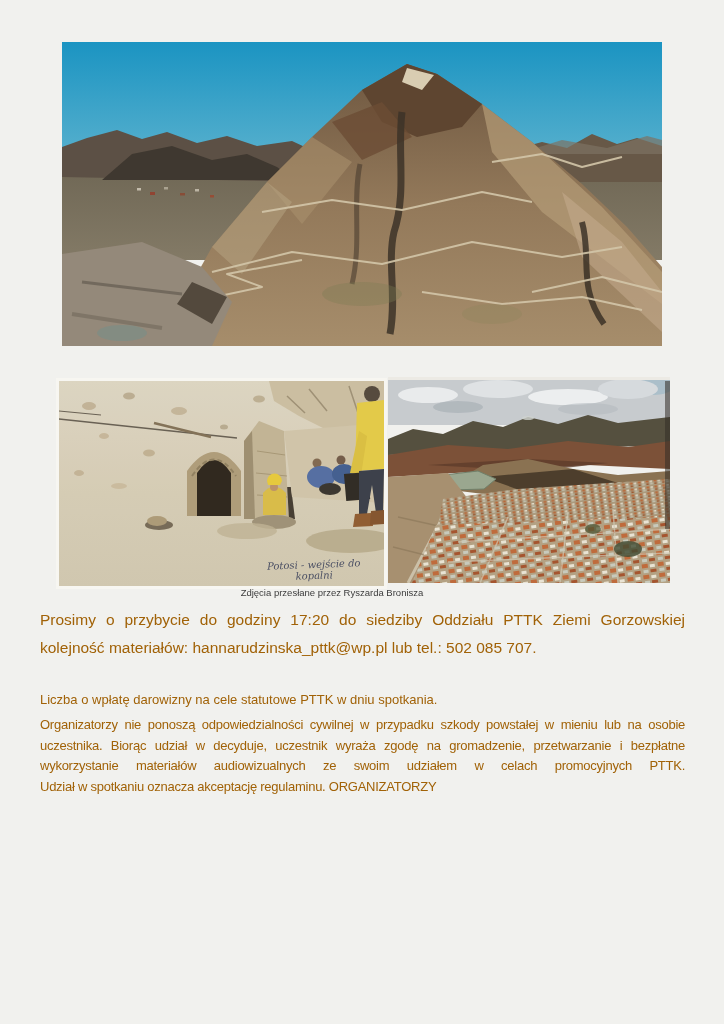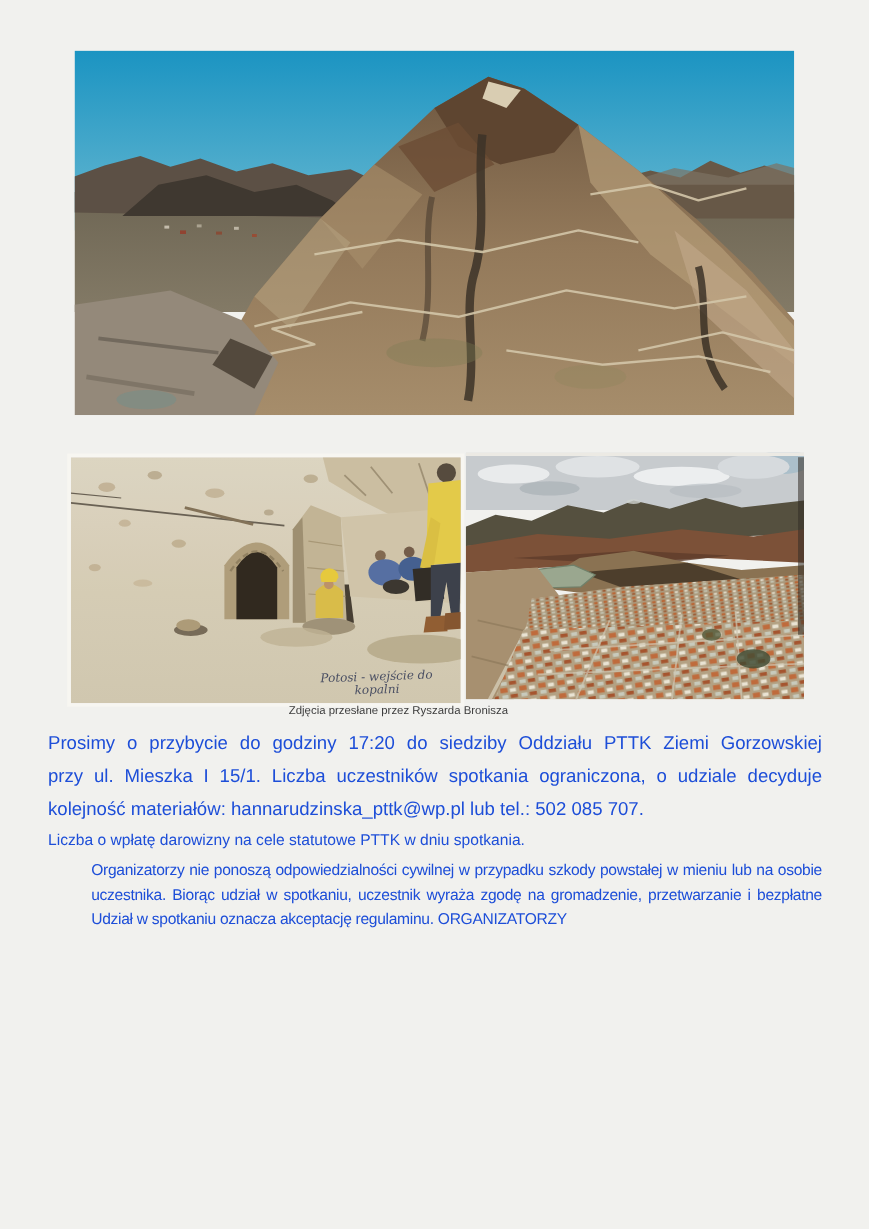--- a/index.html
+++ b/index.html
@@ -17,33 +17,33 @@
   #mine-photo  { left:56px;  top:378px; width:331px; height:211px;
                  border:3px solid #f7f6f1; box-sizing:border-box; }
   #city-photo  { left:388px; top:377px; width:282px; height:206px; }
 
   .photo-caption {
     position:absolute; left:0; top:587px; width:664px;
     text-align:center;
     font-size:9.5px; color:#3c3c3c;
   }
 
-  .para { position:absolute; left:40px; width:645px; color:#1d4ed8; }
+  .para { position:absolute; left:40px; width:645px; color:#a16207; }
   .jl   { display:block; text-align:justify; overflow:hidden; }
   .jl::after { content:""; display:inline-block; width:100%; height:0; }
   .nl   { display:block; }
 
   .p1 { top:606px; font-size:15.5px; line-height:27.5px; }
   .p1 .jl, .p1 .nl { height:27.5px; }
   .p1 strong { font-weight:normal; }
 
   .p2 { top:690px; font-size:13px; line-height:20px; }
 
   .p3 { top:715px; font-size:13px; line-height:20.5px; letter-spacing:-0.25px; }
-  .p3 .jl, .p3 .nl { height:20.5px;margin-left:36px; }
+  .p3 .jl, .p3 .nl { height:20.5px; }
 
   .handwriting {
     position:absolute; left:195px; top:178px; width:120px;
     font-family:"DejaVu Serif",serif;
     font-style:italic;
     font-size:10px; line-height:11px;
     color:#4a4f63;
     transform:rotate(-2deg);
     text-align:center;
   }
@@ -252,23 +252,23 @@
 
     <rect x="0" y="0" width="282" height="3" fill="#eceae4"></rect>
     <rect x="277" y="4" width="5" height="148" fill="#332e26" opacity="0.55"></rect>
   </svg>
 </div>
 
 <div class="photo-caption">Zdjęcia przesłane przez Ryszarda Bronisza</div>
 
 <div class="para p1">
   <span class="jl"><span>Prosimy o przybycie do godziny 17:20 do siedziby Oddziału PTTK Ziemi Gorzowskiej</span></span>
-  <span class="jl"><span>przy ul. Mieszka I 15/1. Liczba uczestników spotkania ograniczona, o udziale decyduje</span></span>
   <span class="nl"><span>kolejność materiałów: </span><strong>hannarudzinska_pttk@wp.pl lub tel.: 502 085 707.</strong></span>
 </div>
 
 <div class="para p2">Liczba o wpłatę darowizny na cele statutowe PTTK w dniu spotkania.</div>
 
 <div class="para p3">
   <span class="jl"><span>Organizatorzy nie ponoszą odpowiedzialności cywilnej w przypadku szkody powstałej w mieniu lub na osobie</span></span>
-  <span class="jl"><span>uczestnika. Biorąc udział w spotkaniu, uczestnik wyraża zgodę na gromadzenie, przetwarzanie i bezpłatne</span></span>
+  <span class="jl"><span>uczestnika. Biorąc udział w decyduje, uczestnik wyraża zgodę na gromadzenie, przetwarzanie i bezpłatne</span></span>
+  <span class="jl"><span>wykorzystanie materiałów audiowizualnych ze swoim udziałem w celach promocyjnych PTTK.</span></span>
   <span class="nl"><span>Udział w spotkaniu oznacza akceptację regulaminu. ORGANIZATORZY</span></span>
 </div>
 
 </body></html>

